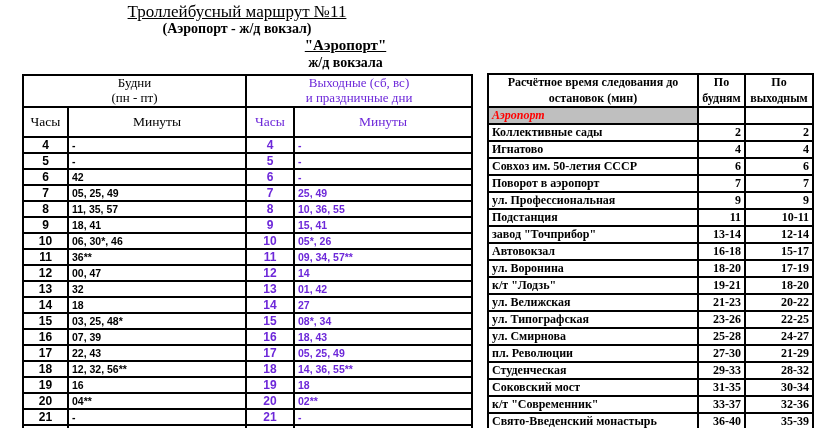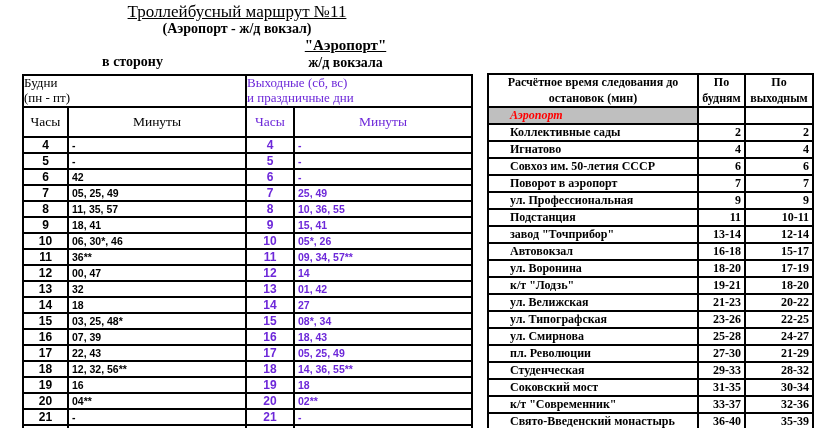--- a/index.html
+++ b/index.html
@@ -23,45 +23,44 @@
   .dep-line1    { left: 30px;  top: 38px; width: 205px; font-size: 14px; font-weight: bold; }
   .dep-line2    { left: 30px;  top: 54px; width: 205px; font-size: 14px; font-weight: bold; }
   .dir-line1    { left: 243px; top: 37px; width: 205px; font-size: 15px; font-weight: bold; }
   .dir-line2    { left: 243px; top: 55px; width: 205px; font-size: 14px; font-weight: bold; }
 
   table { border-collapse: collapse; table-layout: fixed; position: absolute; background: #fff; }
   td { border: 2px solid #000; overflow: hidden; white-space: nowrap; }
 
   
   .sched { left: 22px; top: 74px; width: 449px; }
-  .sched td.h1 { height: 29px; font-size: 13px; line-height: 1.15; white-space: normal; margin-left: 27px; }
+  .sched td.h1 { height: 29px; text-align: center; font-size: 13px; line-height: 1.15; white-space: normal; margin-left: 27px; }
   .sched tr.hdr2 td { height: 30px; text-align: center; font-size: 13.5px; }
   .sched tbody td { height: 13px; padding: 0; }
   .sched td.hour { text-align: center; font-family: "Liberation Sans", sans-serif; font-weight: bold; font-size: 12px; }
   .sched td.mins { padding-left: 3px; font-family: "Liberation Sans", sans-serif; font-weight: bold; font-size: 10.5px; }
 
   
   .travel { left: 487px; top: 73px; width: 325px; }
   .travel tr.hdr td { height: 31px; text-align: center; font-weight: bold; font-size: 12px; line-height: 1.3; white-space: normal; }
   .travel tbody td { height: 13.6px; padding: 0; font-weight: bold; font-size: 12px; }
-  .travel td.stop { padding-left: 21px; }
+  .travel td.stop { padding-left: 3px; }
   .travel td.val  { text-align: right; padding-right: 3px; }
   .travel tr.hl td.stop { background: #bfbfbf; color: #ff0000; font-style: italic; }
 </style>
 </head>
 <body>
 
 <div class="page">
 
   <div class="abs center title-line">
     <span class="underline">Троллейбусный маршрут №11</span>
   </div>
   <div class="abs center subtitle-line">(Аэропорт - ж/д вокзал)</div>
 
-  <div class="abs center dep-line2">в сторону</div>
   <div class="abs center dir-line1">
     <span class="underline">"Аэропорт"</span>
   </div>
   <div class="abs center dir-line2">ж/д вокзала</div>
 
   <table class="sched">
     <colgroup>
         <col style="width:45px">
         <col style="width:178px">
         <col style="width:48px">

